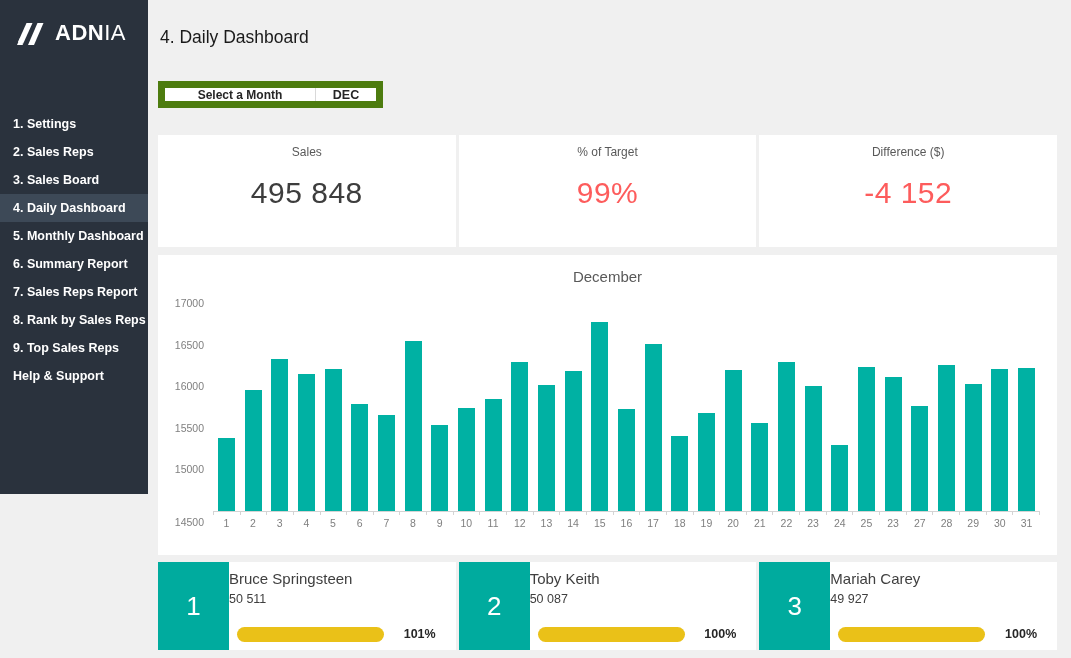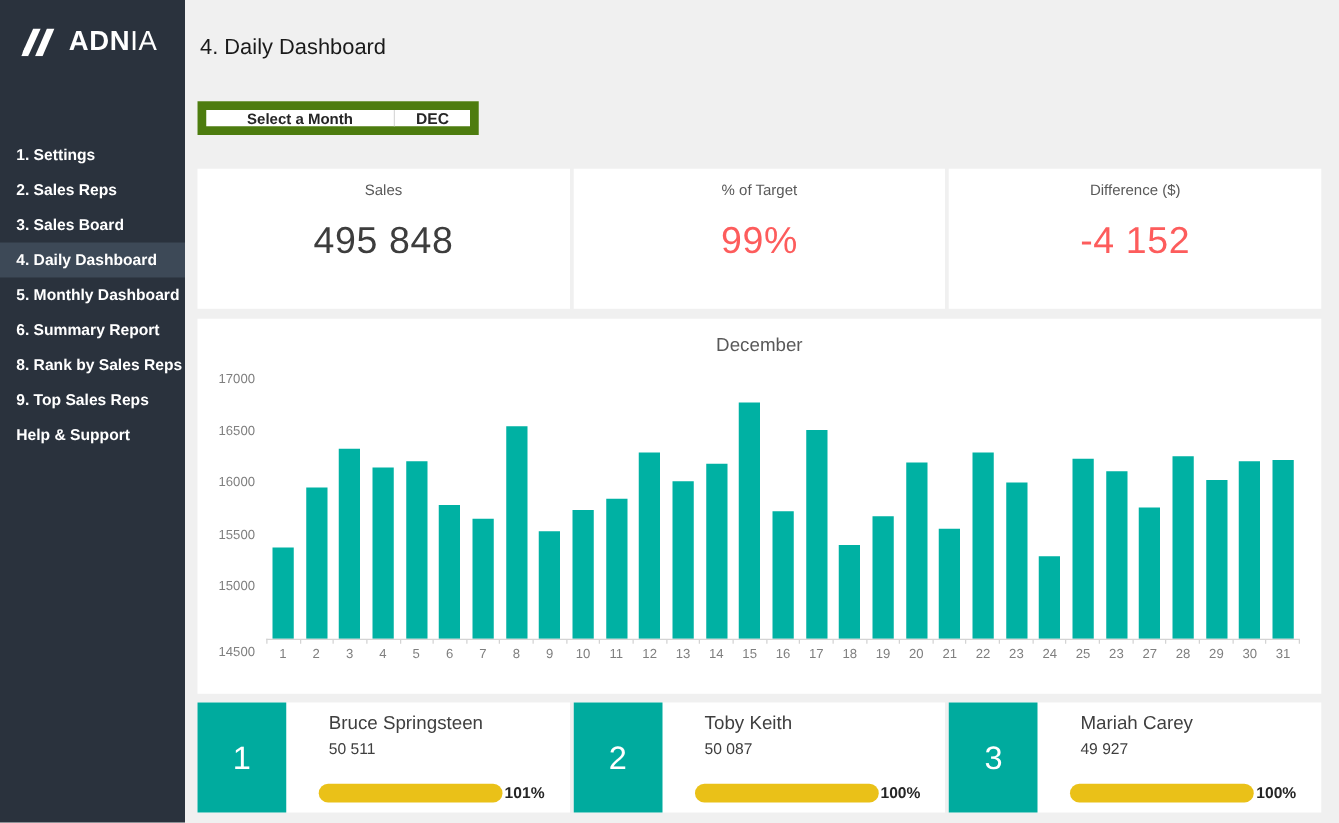--- a/index.html
+++ b/index.html
@@ -2,21 +2,21 @@
 <html><head>
 <meta charset="utf-8">
 <style>
   * { margin:0; padding:0; box-sizing:border-box; }
   html,body { width:1071px; height:658px; }
   body { font-family:"Liberation Sans", sans-serif; background:#f0f0f0; overflow:hidden; position:relative; }
 
   .app { position:absolute; inset:0; }
 
   
-  .sidebar { position:absolute; left:0; top:0; width:148px; height:658px; background:#2a323d; }
+  .sidebar { position:absolute; left:0; top:0; width:148px; height:494px; background:#2a323d; }
   .logo { display:flex; align-items:center; gap:8px; padding:20px 8px 0 13px; }
   .logo-icon svg { display:block; }
   .logo-text { color:#fff; font-size:22px; letter-spacing:0.5px; white-space:nowrap; }
   .logo-text b { font-weight:700; }
   .logo-text i { font-style:normal; font-weight:300; }
   nav { position:absolute; top:110px; left:0; right:0; }
   .side-item { height:28px; line-height:28px; padding-left:13px; color:#ffffff;
                font-size:12.5px; font-weight:700; white-space:nowrap; cursor:pointer; }
   .side-item.active { background:#3d4957; }
 
@@ -52,21 +52,21 @@
            border-top:1px solid #d4d4d4; border-left:1px solid #d4d4d4; display:flex; }
   .tick-cell { flex:1; border-right:1px solid #d4d4d4; }
   .x-labels { position:absolute; left:55px; right:17px; top:262px; display:flex; }
   .x-label { flex:1; text-align:center; font-size:10.5px; color:#7f7f7f; }
 
   
   .leaderboard { position:absolute; left:10px; top:562px; width:899px; height:88px; display:flex; gap:3px; }
   .lb-card { flex:1; background:#fff; display:flex; }
   .lb-rank { width:71px; color:#fff; font-size:26px; font-weight:400;
              display:flex; align-items:center; justify-content:center; }
-  .lb-body { flex:1; position:relative; padding-left:16px;margin-left:18px; }
+  .lb-body { flex:1; position:relative; padding-left:0; }
   .lb-name { margin-top:8px; font-size:15px; color:#3f3f3f; }
   .lb-value { margin-top:5px; font-size:12.5px; color:#3f3f3f; }
   .lb-bar-row { position:absolute; left:8px; right:20px; bottom:8px; height:16px;
                 display:flex; align-items:center;justify-content:center; }
   .lb-pill { width:147px; height:15px; border-radius:8px; }
   .lb-pct { margin-left:auto; font-size:12.5px; font-weight:700; color:#262626; }
 </style>
 </head>
 <body>
 
@@ -83,20 +83,21 @@
       </span>
       <span class="logo-text"><b>ADN</b><i>IA</i></span>
     </div>
     <nav id="sidebar-menu">
         <div class="side-item">1. Settings</div>
         <div class="side-item">2. Sales Reps</div>
         <div class="side-item">3. Sales Board</div>
         <div class="side-item active">4. Daily Dashboard</div>
         <div class="side-item">5. Monthly Dashboard</div>
         <div class="side-item">6. Summary Report</div>
+        <div class="side-item">7. Sales Reps Report</div>
         <div class="side-item">8. Rank by Sales Reps</div>
         <div class="side-item">9. Top Sales Reps</div>
         <div class="side-item">Help &amp; Support</div>
       </nav>
   </aside>
 
   <main class="main">
 
     <h1 class="page-title">4. Daily Dashboard</h1>
 

